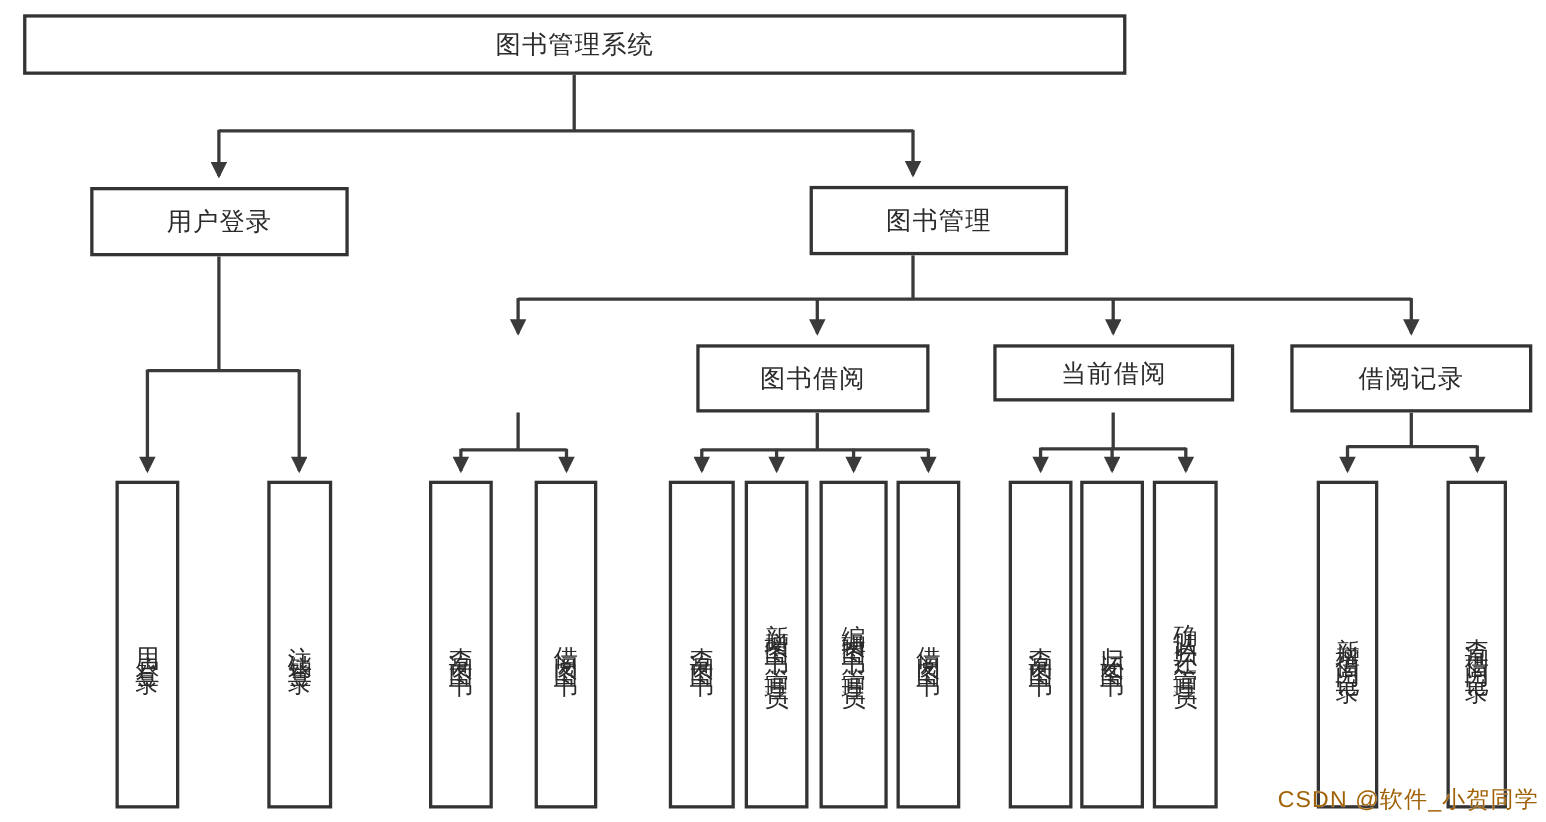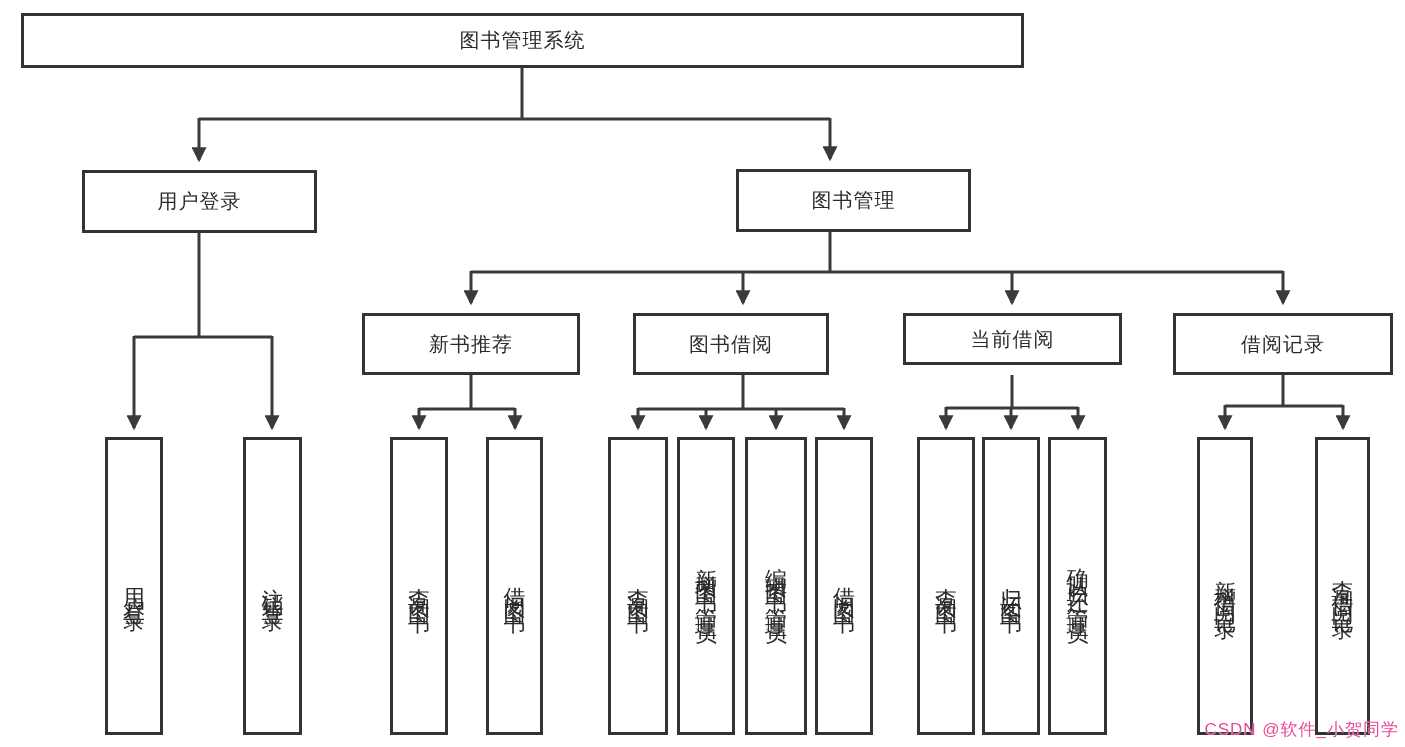--- a/index.html
+++ b/index.html
@@ -25,40 +25,40 @@
     position: absolute;
     box-sizing: border-box;
     border: 3px solid #333333;
     background: #ffffff;
     display: flex;
     align-items: center;
     justify-content: center;
     z-index: 1;
   }
   .hlabel {
-    font-size: 20px;
+    font-size: 23px;
     color: #2b2b2b;
     letter-spacing: 1px;
     white-space: nowrap;
   }
   .vlabel {
     writing-mode: vertical-rl;
     text-orientation: mixed;
     font-size: 22px;
     line-height: 1;
     letter-spacing: 8px;
     color: #2b2b2b;
     white-space: nowrap;
   }
   #watermark {
     position: absolute;
     right: 6px;
     bottom: 6px;
-    font-size: 17px;
-    color: #ec4899;
+    font-size: 21px;
+    color: #a16207;
     z-index: 2;
     letter-spacing: 1px;
     text-shadow: 0 0 1px #ffffff;
   }
 </style>
 </head>
 <body>
 
 <div id="stage">
 
@@ -116,24 +116,21 @@
     <span class="hlabel">图书管理系统</span>
   </div>
 
   <div class="node" style="left:82px;top:170px;width:235px;height:63px">
     <span class="hlabel">用户登录</span>
   </div>
   <div class="node" style="left:736px;top:169px;width:235px;height:63px">
     <span class="hlabel">图书管理</span>
   </div>
 
-  <div class="node" style="left:362px;top:313px;width:218px;height:62px">
-    <span class="hlabel">新书推荐</span>
-  </div>
-  <div class="node" style="left:633px;top:313px;width:196px;height:62px">
+  <div class="node" style="left:633px;top:313px;width:212px;height:62px">
     <span class="hlabel">图书借阅</span>
   </div>
   <div class="node" style="left:903px;top:313px;width:219px;height:52px">
     <span class="hlabel">当前借阅</span>
   </div>
   <div class="node" style="left:1173px;top:313px;width:220px;height:62px">
     <span class="hlabel">借阅记录</span>
   </div>
 
   <div class="node" style="left:105px;top:437px;width:58px;height:298px">

